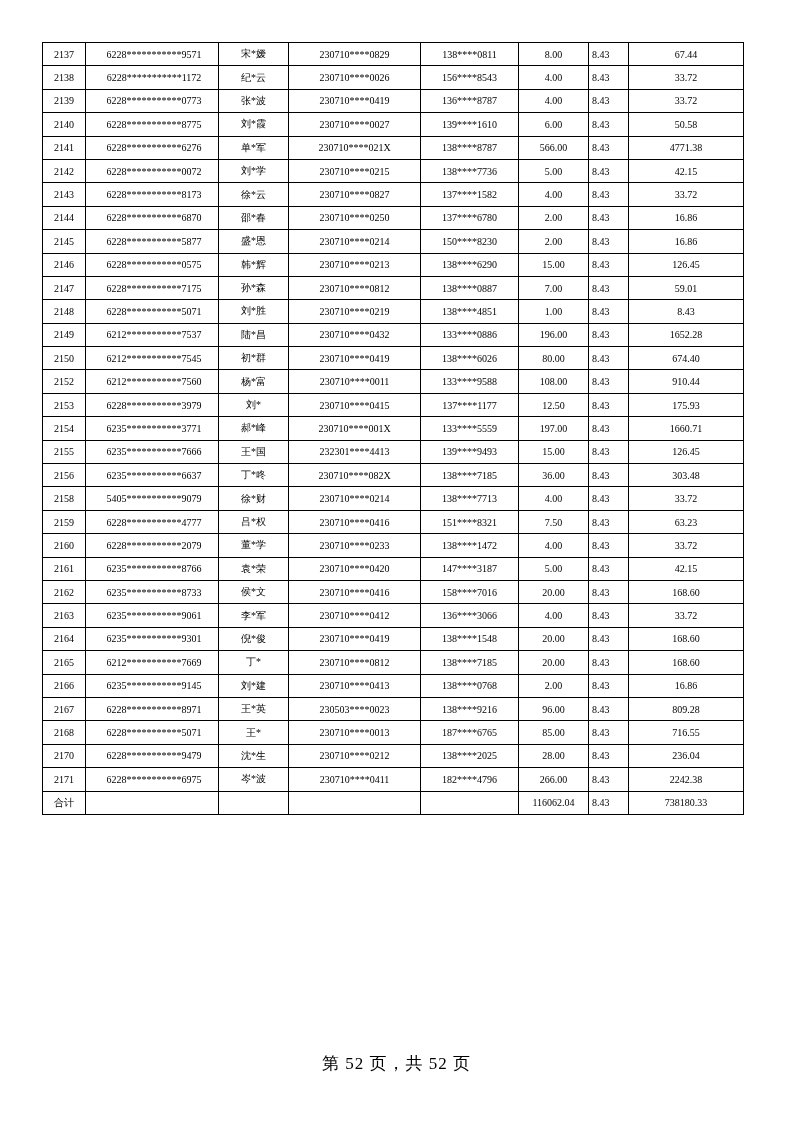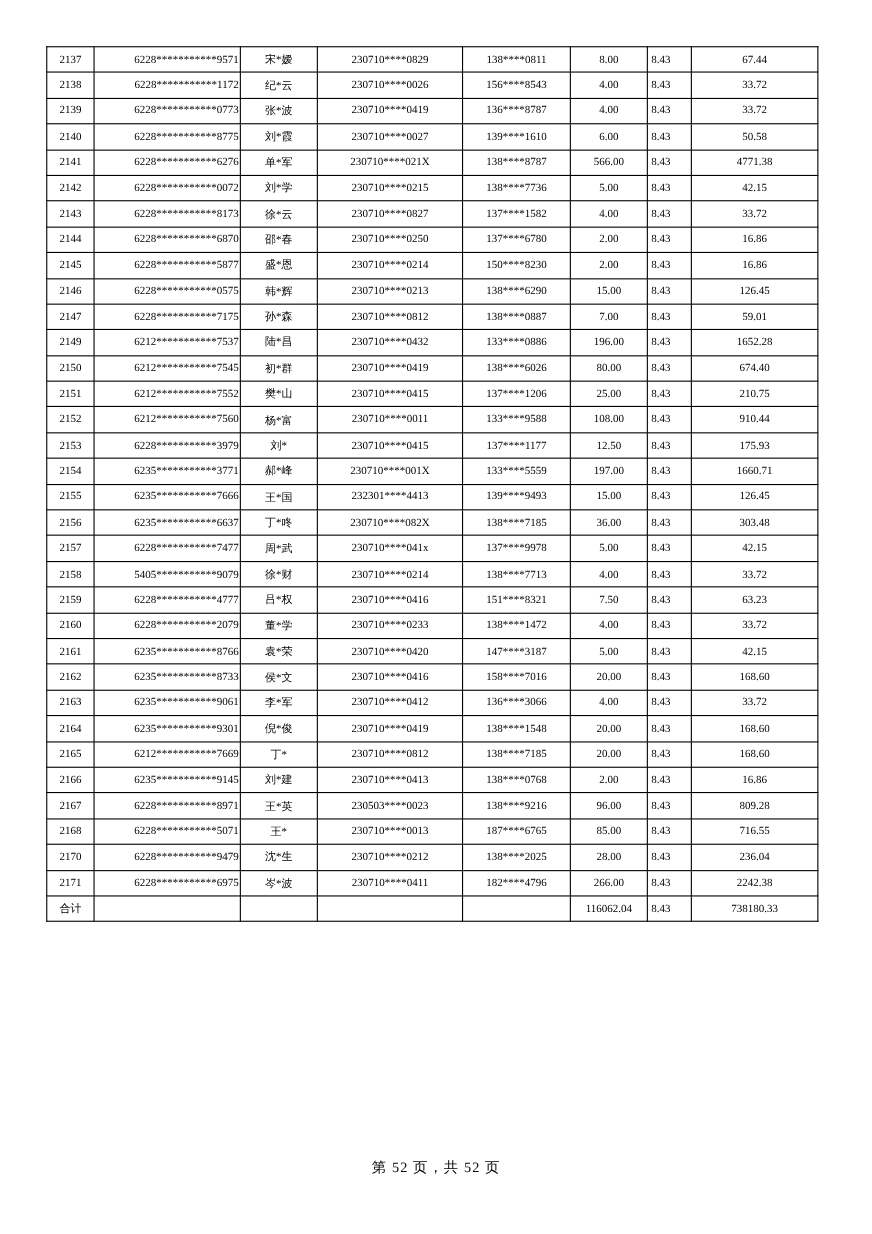--- a/index.html
+++ b/index.html
@@ -37,29 +37,29 @@
   
   col.c-seq   { width: 43px;  }
   col.c-card  { width: 133px; }
   col.c-name  { width: 70px;  }
   col.c-id    { width: 132px; }
   col.c-phone { width: 98px;  }
   col.c-amt   { width: 70px;  }
   col.c-rate  { width: 40px;  }
   col.c-total { width: 115px; }
   
-  table.payment-table td:nth-child(2) { text-align: right; padding-left: 5px; }
+  table.payment-table td:nth-child(2) { text-align: center; padding-left: 5px; }
   table.payment-table td:nth-child(7) { text-align: left; padding-left: 3px; }
   .page-footer {
     position: absolute;
     top: 1052px;
     left: 0;
     width: 100%;
     text-align: center;
-    font-size: 13px;
+    font-size: 17px;
     color: #000000;
     letter-spacing: 1px;
   }
 </style>
 </head>
 <body>
 
 <table class="payment-table">
   <colgroup>
     <col class="c-seq">
@@ -176,50 +176,50 @@
         <td>2147</td>
         <td>6228***********7175</td>
         <td>孙*森</td>
         <td>230710****0812</td>
         <td>138****0887</td>
         <td>7.00</td>
         <td>8.43</td>
         <td>59.01</td>
       </tr>
       <tr>
+        <td>2148</td>
+        <td>6228***********5071</td>
+        <td>刘*胜</td>
+        <td>230710****0219</td>
+        <td>138****4851</td>
+        <td>1.00</td>
+        <td>8.43</td>
+        <td>8.43</td>
+      </tr>
+      <tr>
         <td>2149</td>
         <td>6212***********7537</td>
         <td>陆*昌</td>
         <td>230710****0432</td>
         <td>133****0886</td>
         <td>196.00</td>
         <td>8.43</td>
         <td>1652.28</td>
       </tr>
       <tr>
         <td>2150</td>
         <td>6212***********7545</td>
         <td>初*群</td>
         <td>230710****0419</td>
         <td>138****6026</td>
         <td>80.00</td>
         <td>8.43</td>
         <td>674.40</td>
       </tr>
       <tr>
-        <td>2151</td>
-        <td>6212***********7552</td>
-        <td>樊*山</td>
-        <td>230710****0415</td>
-        <td>137****1206</td>
-        <td>25.00</td>
-        <td>8.43</td>
-        <td>210.75</td>
-      </tr>
-      <tr>
         <td>2152</td>
         <td>6212***********7560</td>
         <td>杨*富</td>
         <td>230710****0011</td>
         <td>133****9588</td>
         <td>108.00</td>
         <td>8.43</td>
         <td>910.44</td>
       </tr>
       <tr>
@@ -256,30 +256,20 @@
         <td>2156</td>
         <td>6235***********6637</td>
         <td>丁*咚</td>
         <td>230710****082X</td>
         <td>138****7185</td>
         <td>36.00</td>
         <td>8.43</td>
         <td>303.48</td>
       </tr>
       <tr>
-        <td>2157</td>
-        <td>6228***********7477</td>
-        <td>周*武</td>
-        <td>230710****041x</td>
-        <td>137****9978</td>
-        <td>5.00</td>
-        <td>8.43</td>
-        <td>42.15</td>
-      </tr>
-      <tr>
         <td>2158</td>
         <td>5405***********9079</td>
         <td>徐*财</td>
         <td>230710****0214</td>
         <td>138****7713</td>
         <td>4.00</td>
         <td>8.43</td>
         <td>33.72</td>
       </tr>
       <tr>

